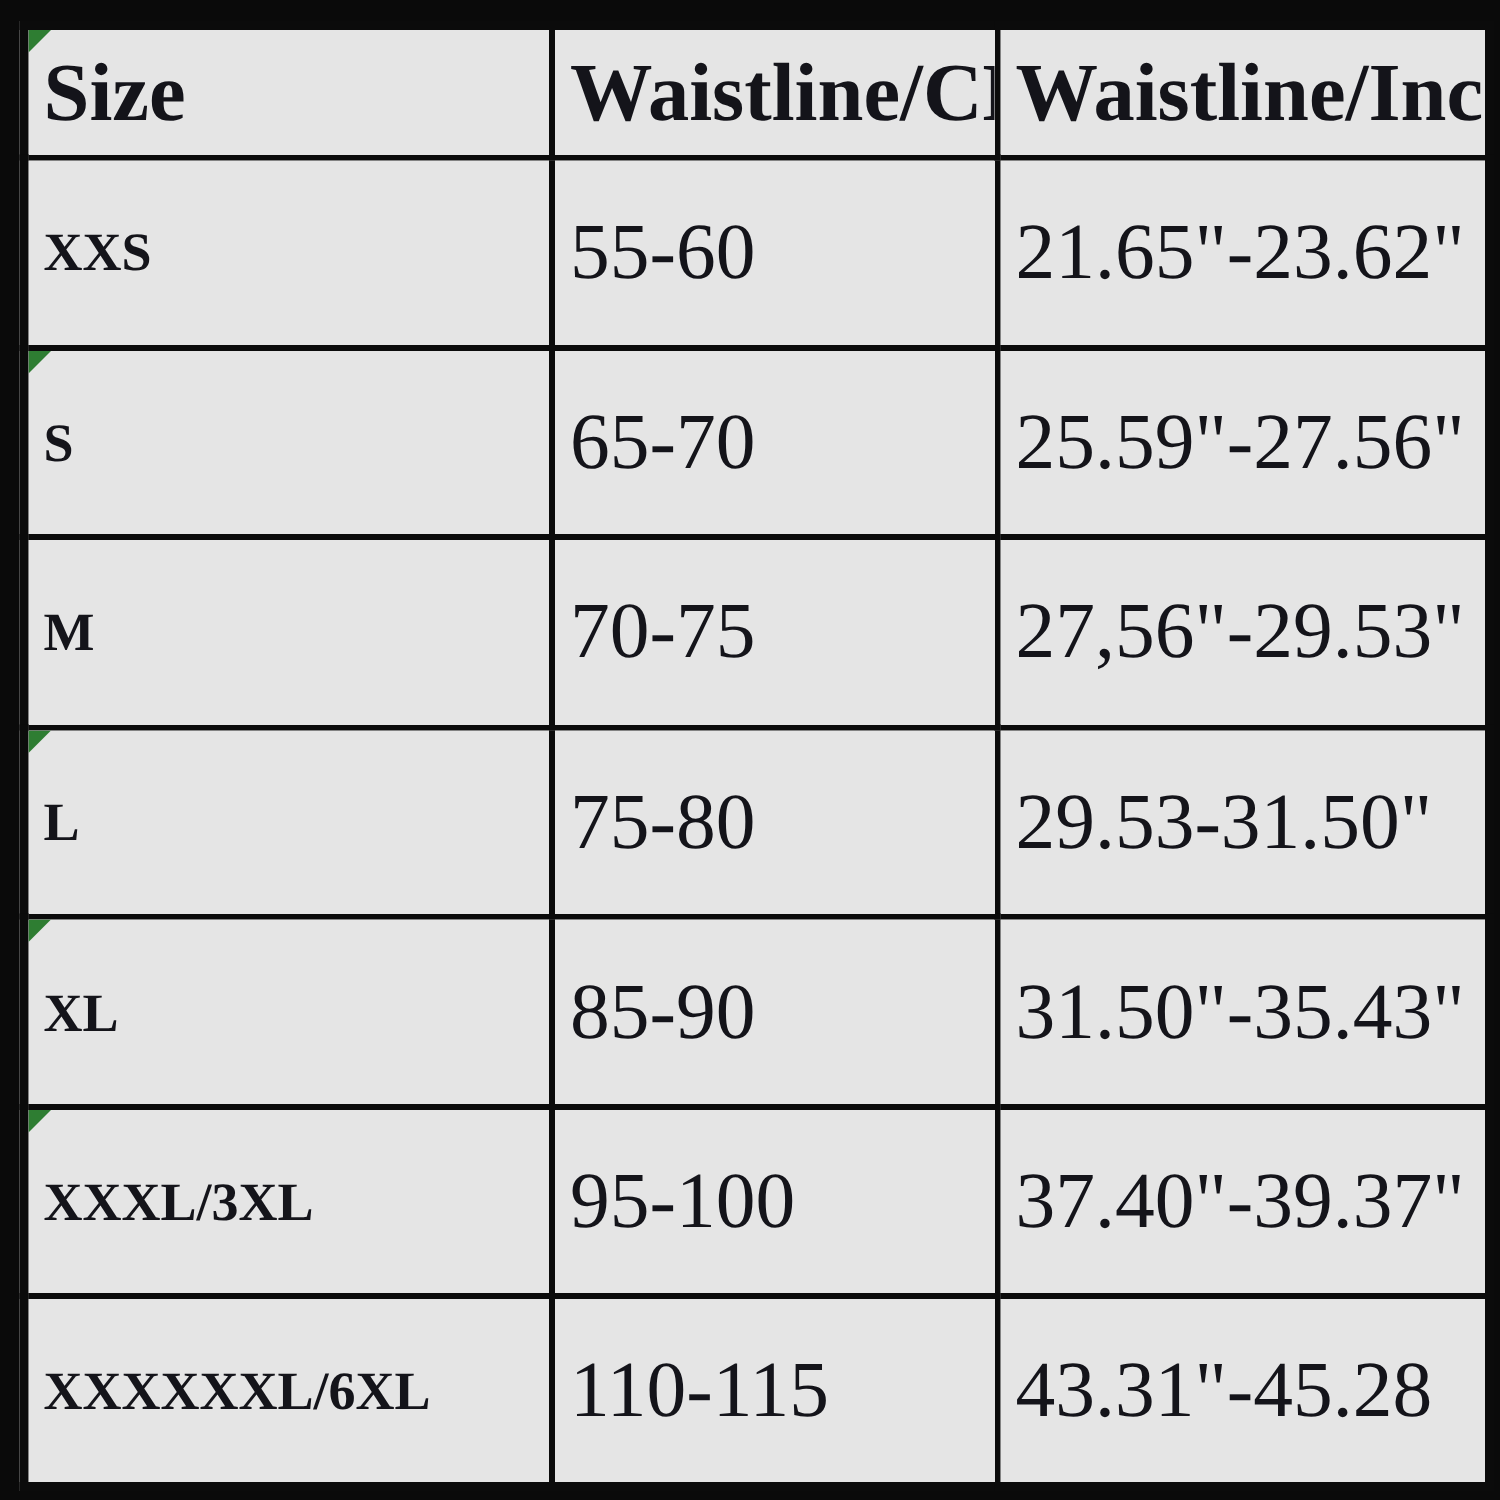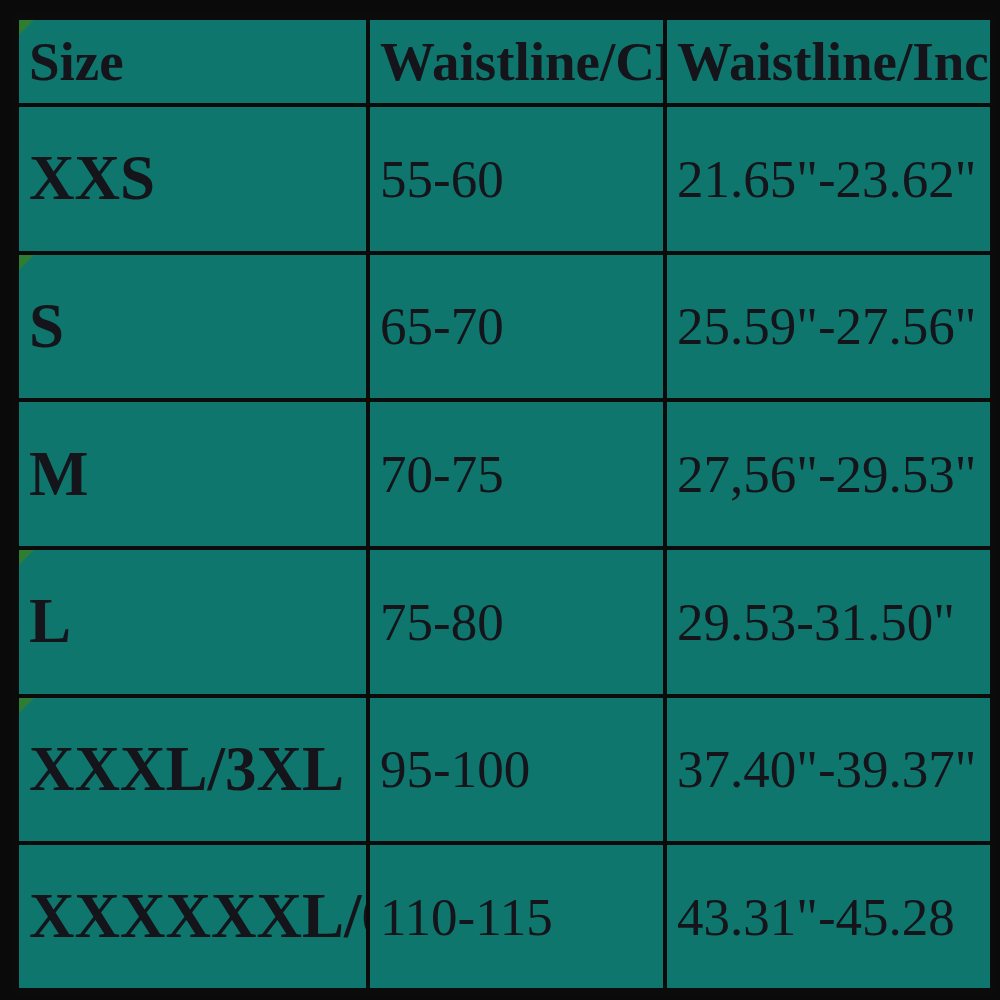--- a/index.html
+++ b/index.html
@@ -29,30 +29,30 @@
     border: 6px solid #0b0b0b;
   }
   th, td {
     border: 4px solid #0b0b0b;
     text-align: left;
     vertical-align: middle;
     padding: 0 0 0 10px;
     position: relative;
     overflow: hidden;
     white-space: nowrap;
-    background: #0f766e;
+    background: #e5e5e5;
   }
   thead tr { height: 88px; }
   tbody tr { height: 80px; }
   th {
     font-size: 55px;
     font-weight: bold;
   }
   td { font-size: 53px; font-weight: normal; }
-  td.size-col { font-size: 63px; font-weight: bold; }
+  td.size-col { font-size: 36px; font-weight: bold; }
   .marker {
     position: absolute;
     top: 0;
     left: 0;
     width: 0;
     height: 0;
     border-top: 15px solid var(--marker-green, #2e7d32);
     border-right: 15px solid transparent;
   }
 </style>
@@ -95,20 +95,25 @@
           <td class="size-col"><span>M</span></td>
           <td><span>70-75</span></td>
           <td><span>27,56"-29.53"</span></td>
         </tr>
         <tr>
           <td class="size-col"><span class="marker"></span><span>L</span></td>
           <td><span>75-80</span></td>
           <td><span>29.53-31.50"</span></td>
         </tr>
         <tr>
+          <td class="size-col"><span class="marker"></span><span>XL</span></td>
+          <td><span>85-90</span></td>
+          <td><span>31.50"-35.43"</span></td>
+        </tr>
+        <tr>
           <td class="size-col"><span class="marker"></span><span>XXXL/3XL</span></td>
           <td><span>95-100</span></td>
           <td><span>37.40"-39.37"</span></td>
         </tr>
         <tr>
           <td class="size-col"><span>XXXXXXL/6XL</span></td>
           <td><span>110-115</span></td>
           <td><span>43.31"-45.28</span></td>
         </tr>
       </tbody>

